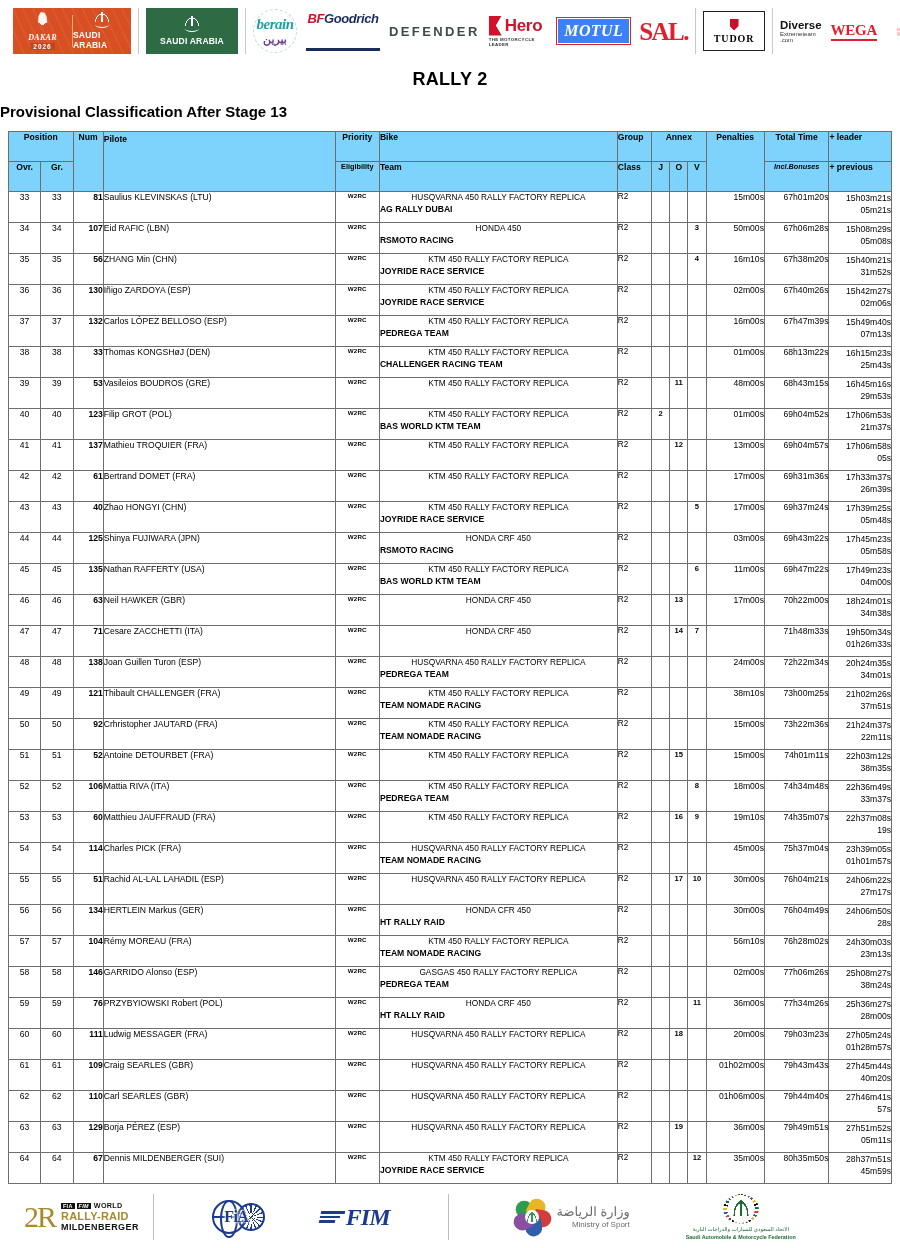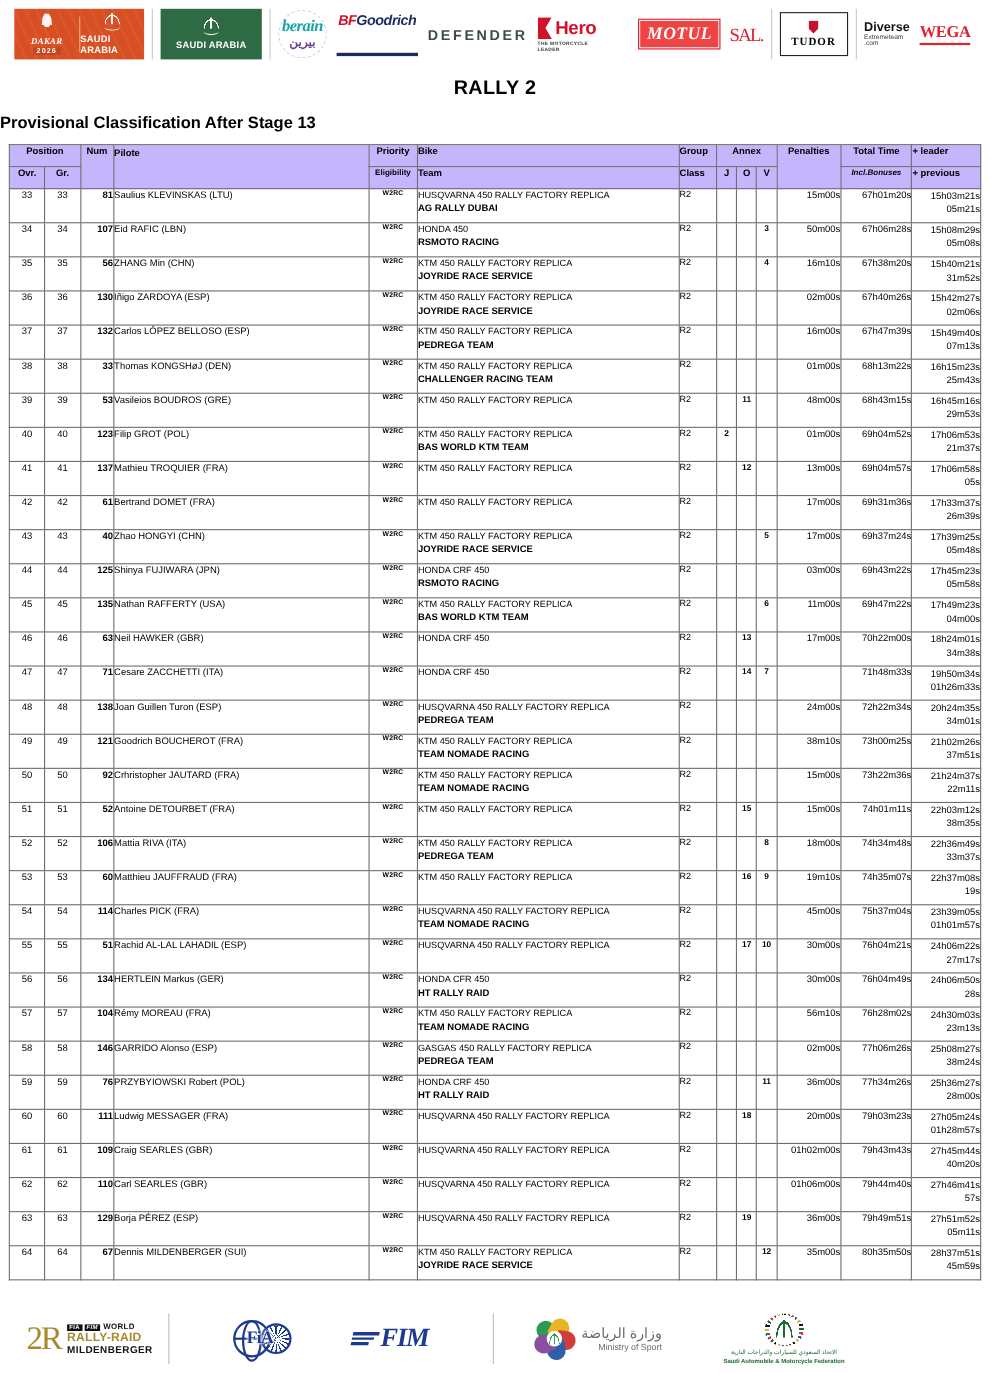--- a/index.html
+++ b/index.html
@@ -155,32 +155,32 @@
   .hero-row { display: flex; align-items: center; gap: 3px; }
   .hero-mark {
     width: 13px; height: 20px; background: #d2112b;
     clip-path: polygon(0 0, 100% 0, 55% 50%, 100% 100%, 0 100%);
   }
   .hero-word { font-size: 17px; font-weight: bold; color: #d2112b; letter-spacing: -.3px; }
   .hero-sub { font-size: 4.4px; font-weight: bold; color: #333; letter-spacing: .35px; margin-top: 1px;}
 
   
   .logo-motul {
-    background: #ef4444; padding: 3px 6px;
-    border: 1.5px solid #fff; outline: 1px solid #e0202c; margin-left: 24px;
+    background: #3b82f6; padding: 3px 6px;
+    border: 1.5px solid #fff; outline: 1px solid #e0202c;
   }
   .logo-motul span {
     font-size: 16px; font-weight: bold; color: #fff;
     font-style: italic; letter-spacing: .4px;
     font-family: "Liberation Serif", serif;
   }
 
   
   .logo-sal {
-    font-size: 17px; font-weight: normal; color: #e0202c;
+    font-size: 25px; font-weight: bold; color: #e0202c;
     font-family: "Liberation Serif", serif;
     letter-spacing: -1.5px; line-height: 1; text-align: center;
   }
 
   
   .logo-tudor {
     width: 62px; height: 40px; border: 1.4px solid #222;
     display: flex; flex-direction: column; align-items: center; justify-content: center;
     gap: 2px; background: #fff;
   }
@@ -223,27 +223,27 @@
     border-collapse: collapse;
     table-layout: fixed;
     font-size: 8.3px;
   }
   table.results th, table.results td {
     border: 1px solid #6e6e6e;
     padding: 0;
     vertical-align: top;
   }
   thead th {
-    background: #c4b5fd;
+    background: #7dd3fc;
     font-weight: bold;
     font-size: 8.6px;
     text-align: left;
     padding: 1px 3px;
     vertical-align: middle;
-    height: 20px;
+    height: 30px;
   }
   thead th.c { text-align: center; }
   thead .sub-it { font-style: italic; font-weight: bold; font-size: 7.3px; }
 
   
   col.c-ovr  { width: 32px; }
   col.c-gr   { width: 32px; }
   col.c-num  { width: 30px; }
   col.c-pil  { width: 230px; }
   col.c-pri  { width: 44px; }
@@ -259,21 +259,21 @@
   tbody td { height: 31px; }
   td.num-cell { text-align: right; padding: 2px 4px 0 0; font-weight: bold; font-size: 8.6px; }
   td.pos-cell { text-align: center; padding: 2px 0 0 0; font-size: 8.6px; }
   td.pilote-cell { padding: 2px 0 0 4px; font-size: 8.6px; }
   td.pri-cell {
     text-align: center; vertical-align: middle;
     font-size: 6.2px; font-weight: bold; letter-spacing: .2px;
     padding-top: 6px;
   }
   td.bike-cell { padding: 1px 0 0 4px; }
-  .bike-line { font-size: 8.3px; line-height: 1.35; }
+  .bike-line { font-size: 8.3px; line-height: 1.35; text-align: center; }
   .team-line { font-size: 8.6px; font-weight: bold; line-height: 1.4; }
   td.grp-cell { padding: 1px 0 0 3px; font-size: 8.2px; }
   td.annex-cell { text-align: center; padding: 3px 0 0 0; font-size: 7.6px; font-weight: bold; }
   td.right-cell { text-align: right; padding: 2px 4px 0 0; font-size: 8.6px; }
   td.gap-cell { text-align: right; padding: 2px 4px 0 0; font-size: 8.6px; line-height: 1.42; }
   .gap-two { display: block; }
 
   
   .footer-bar {
     position: absolute;
@@ -867,21 +867,21 @@
           <td class="right-cell">72h22m34s</td>
           <td class="gap-cell">
             <span class="gap-two">20h24m35s</span>
             <span class="gap-two">34m01s</span>
           </td>
         </tr>
         <tr>
           <td class="pos-cell">49</td>
           <td class="pos-cell">49</td>
           <td class="num-cell">121</td>
-          <td class="pilote-cell">Goodrich BOUCHEROT (FRA)</td>
+          <td class="pilote-cell">Thibault CHALLENGER (FRA)</td>
           <td class="pri-cell">W2RC</td>
           <td class="bike-cell">
             <div class="bike-line">KTM 450 RALLY FACTORY REPLICA</div>
             <div class="team-line">TEAM NOMADE RACING</div>
           </td>
           <td class="grp-cell">R2</td>
           <td class="annex-cell"></td>
           <td class="annex-cell"></td>
           <td class="annex-cell"></td>
           <td class="right-cell">38m10s</td>
@@ -1231,21 +1231,21 @@
           <i></i>
           <i></i>
           <i></i>
         </div>
       <div class="fim-word">FIM</div>
     </div>
   </div>
 
   <div class="ft-div" style="margin-left:44px"></div>
 
-  <div class="ft-group" style="padding-left:36px">
+  <div class="ft-group" style="padding-left:64px">
     <div class="logo-mos">
       <div class="mos-flower">
         <i></i>
           <i></i>
           <i></i>
           <i></i>
           <i></i>
         <div class="mos-core"></div>
       </div>
       <div class="mos-txt">

